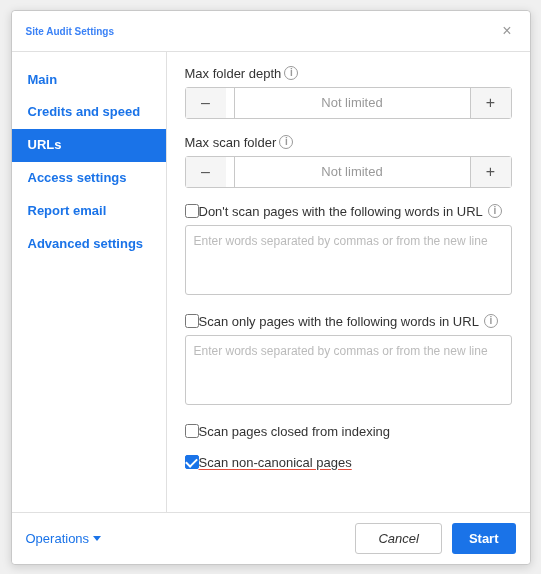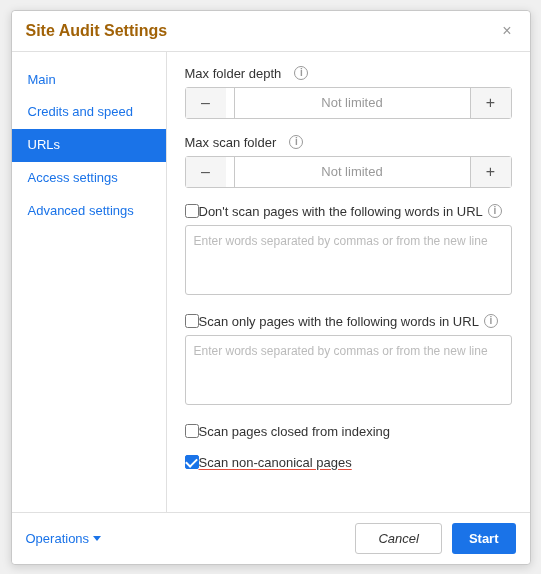--- a/index.html
+++ b/index.html
@@ -28,23 +28,23 @@
     .dialog-header {
       display: flex;
       align-items: center;
       justify-content: space-between;
       padding: 10px 14px 10px 14px;
       border-bottom: 1px solid #e0e0e0;
       background: #fff;
       border-radius: 4px 4px 0 0;
     }
     .dialog-title {
-      font-size: 16px;
+      font-size: 10px;
       font-weight: bold;
-      color: #a16207;
+      color: #3b82f6;
     }
     .dialog-title-id {
       font-size: 13px;
       color: #999;
       margin-left: 8px;
       font-weight: normal;
     }
     .close-btn {
       color: #999;
       font-size: 16px;
@@ -58,20 +58,21 @@
       display: flex;
       flex: 1;
       overflow: hidden;
     }
     .sidebar {
       width: 155px;
       border-right: 1px solid #e0e0e0;
       padding: 12px 0;
       flex-shrink: 0;
       background: #fff;
+      font-weight: bold;
     }
     .sidebar-item {
       padding: 8px 16px;
       font-size: 13px;
       color: #1a73e8;
       cursor: pointer;
       line-height: 1.3;
     }
     .sidebar-item.active {
       background: #1a73e8;
@@ -84,21 +85,21 @@
     }
     .section-block {
       margin-bottom: 16px;
     }
     .section-label {
       font-size: 13px;
       color: #333;
       margin-bottom: 6px;
       display: flex;
       align-items: center;
-      gap: 13px;
+      gap: 3px;
     }
     .info-icon {
       display: inline-flex;
       align-items: center;
       justify-content: center;
       width: 14px;
       height: 14px;
       border-radius: 50%;
       border: 1px solid #999;
       color: #999;
@@ -280,20 +281,23 @@
       <div class="sidebar-item">
         <span>Credits and speed</span>
       </div>
       <div class="sidebar-item active">
         <span>URLs</span>
       </div>
       <div class="sidebar-item">
         <span>Access settings</span>
       </div>
       <div class="sidebar-item">
+        <span>Report email</span>
+      </div>
+      <div class="sidebar-item">
         <span>Advanced settings</span>
       </div>
     </div>
 
     <div class="content">
 
       <div class="section-block">
         <div class="section-label">
           <span>Max folder depth</span>
           <span class="info-icon">i</span>

